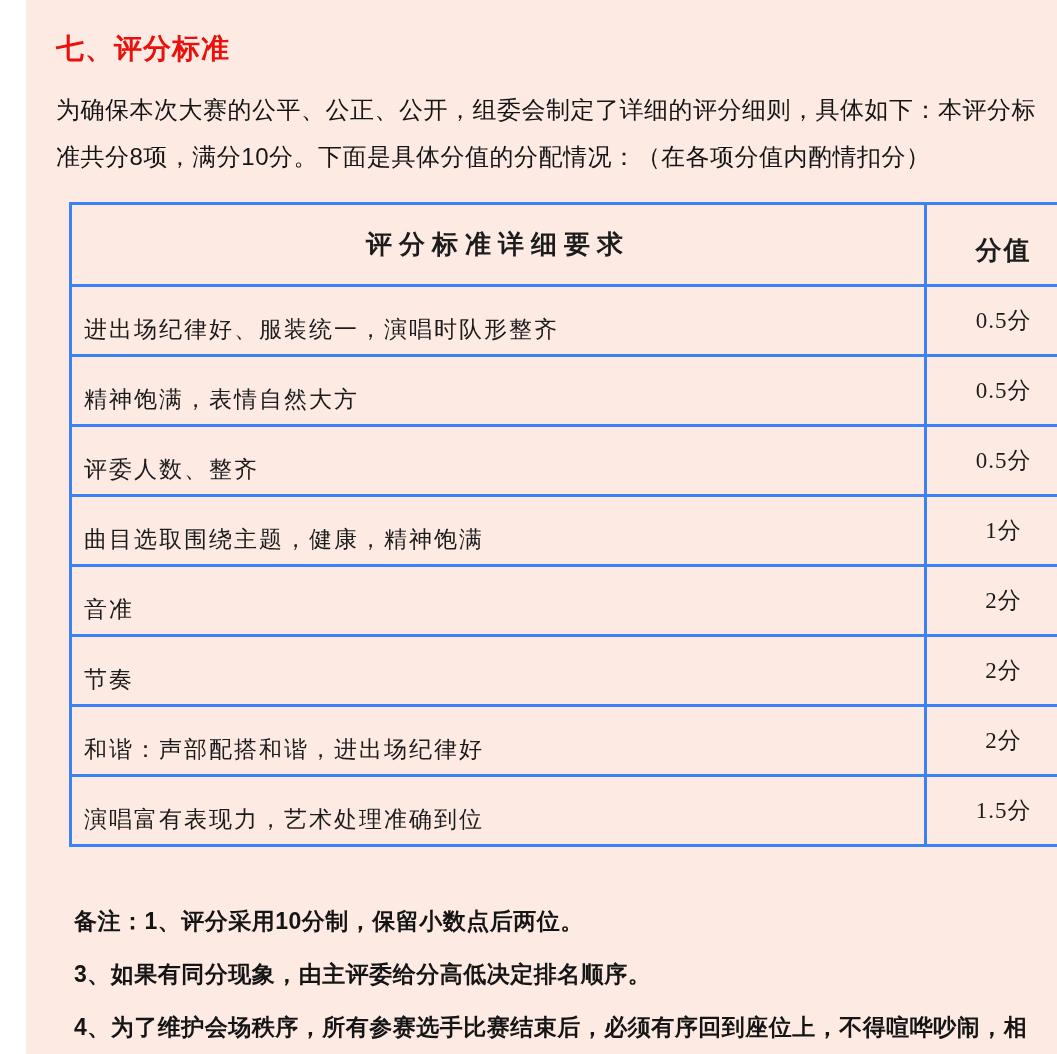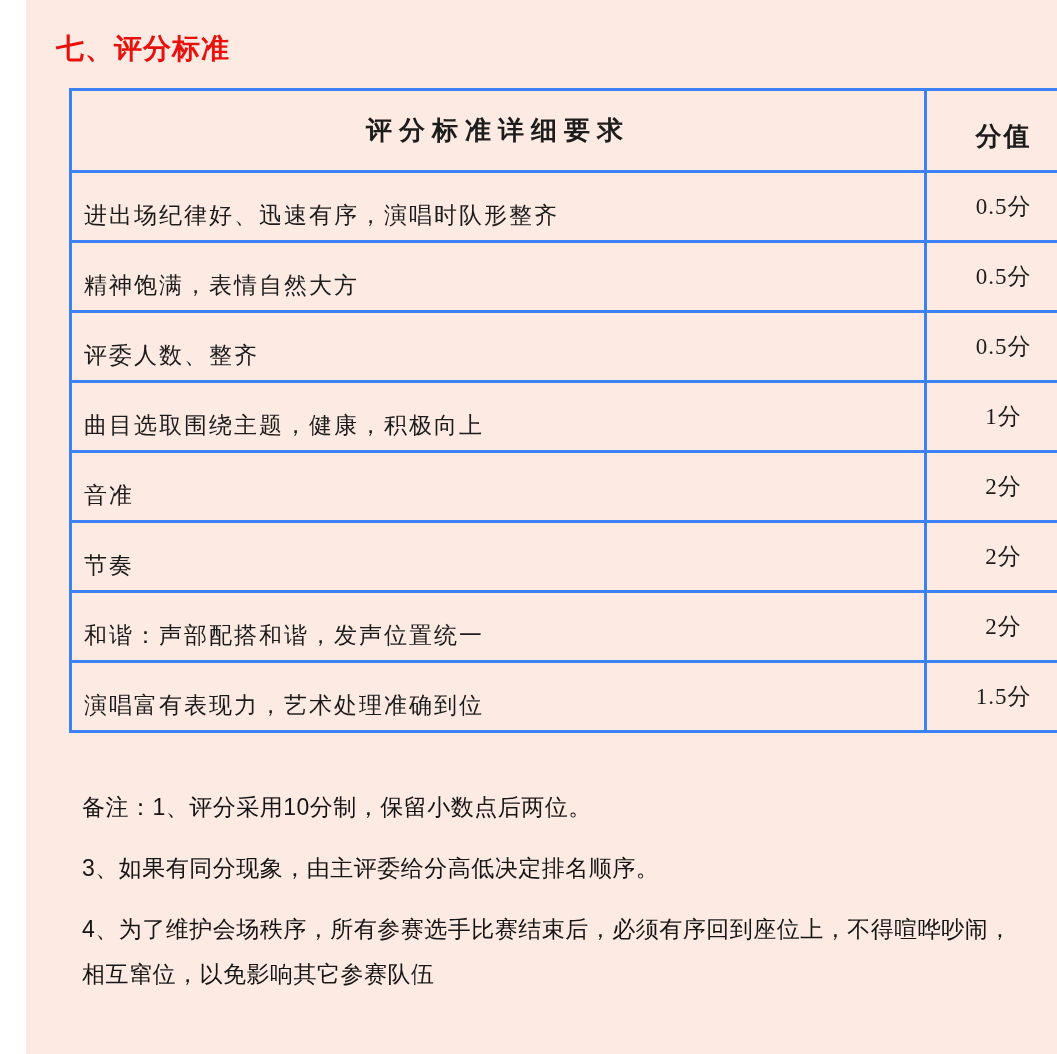--- a/index.html
+++ b/index.html
@@ -84,71 +84,72 @@
     text-align: center;
     vertical-align: middle;
     font-size: 23px;
     letter-spacing: 1px;
   }
   .notes {
     margin: 52px 0 0 10px;
     width: 985px;
   }
   .notes p {
-    margin: 16px;
+    margin: 8px;
     font-size: 23px;
     line-height: 45px;
-    font-weight: normal;
+    font-weight: bold;
     color: #151515;
     letter-spacing: 0.5px;
   }
 </style>
 </head>
 <body>
 
 <div class="page">
   <div class="content">
 
     <h1 class="section-heading">七、评分标准</h1>
 
+    <p class="intro">为确保本次大赛的公平、公正、公开，组委会制定了详细的评分细则，具体如下：本评分标准共分8项，满分10分。下面是具体分值的分配情况：（在各项分值内酌情扣分）</p>
 
     <table class="scoring">
       <thead>
         <tr>
           <th class="criteria-col">评分标准详细要求</th>
           <th class="score-col">分值</th>
         </tr>
       </thead>
       <tbody>
           <tr>
-            <td class="criteria-cell">进出场纪律好、迅速有序，演唱时队形整齐</td>
+            <td class="criteria-cell">进出场纪律好、服装统一，演唱时队形整齐</td>
             <td class="score-cell">0.5分</td>
           </tr>
           <tr>
             <td class="criteria-cell">精神饱满，表情自然大方</td>
             <td class="score-cell">0.5分</td>
           </tr>
           <tr>
             <td class="criteria-cell">评委人数、整齐</td>
             <td class="score-cell">0.5分</td>
           </tr>
           <tr>
-            <td class="criteria-cell">曲目选取围绕主题，健康，积极向上</td>
+            <td class="criteria-cell">曲目选取围绕主题，健康，精神饱满</td>
             <td class="score-cell">1分</td>
           </tr>
           <tr>
             <td class="criteria-cell">音准</td>
             <td class="score-cell">2分</td>
           </tr>
           <tr>
             <td class="criteria-cell">节奏</td>
             <td class="score-cell">2分</td>
           </tr>
           <tr>
-            <td class="criteria-cell">和谐：声部配搭和谐，发声位置统一</td>
+            <td class="criteria-cell">和谐：声部配搭和谐，进出场纪律好</td>
             <td class="score-cell">2分</td>
           </tr>
           <tr>
             <td class="criteria-cell">演唱富有表现力，艺术处理准确到位</td>
             <td class="score-cell">1.5分</td>
           </tr>
         </tbody>
     </table>
 
     <div class="notes">

